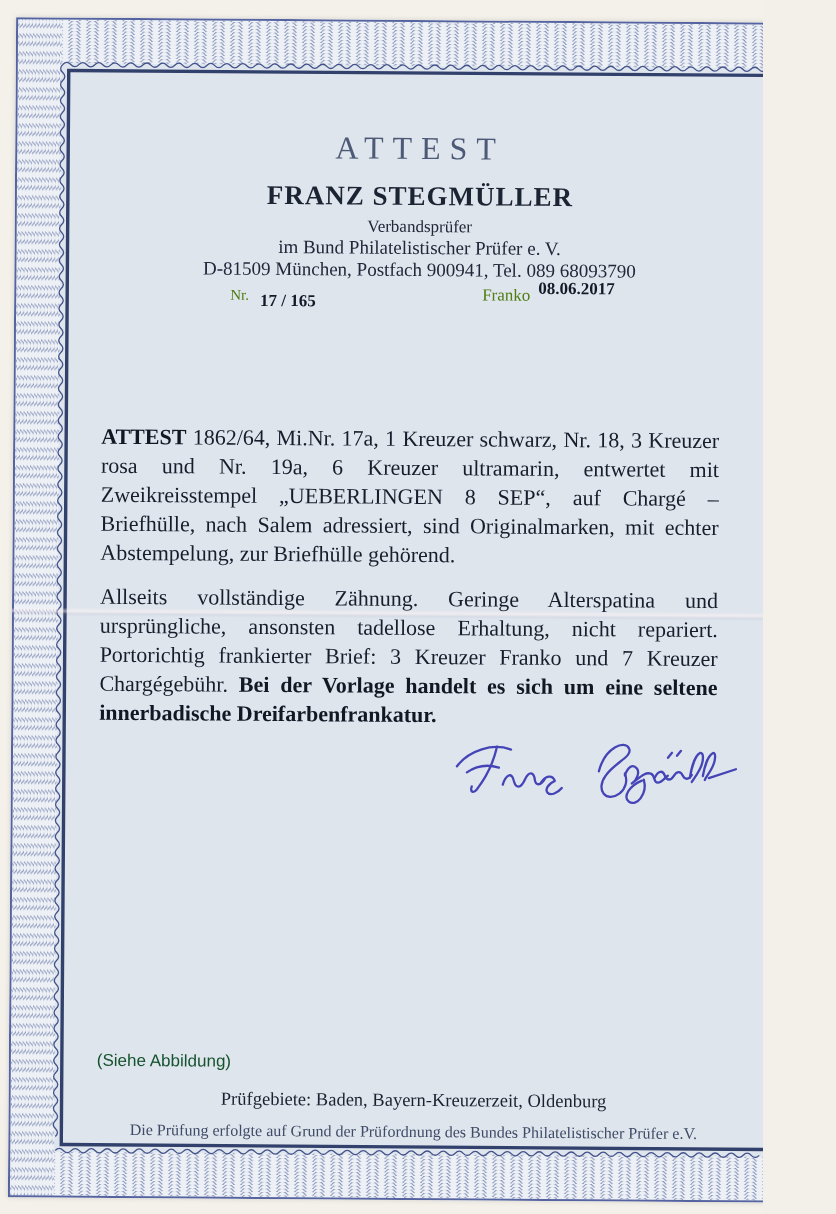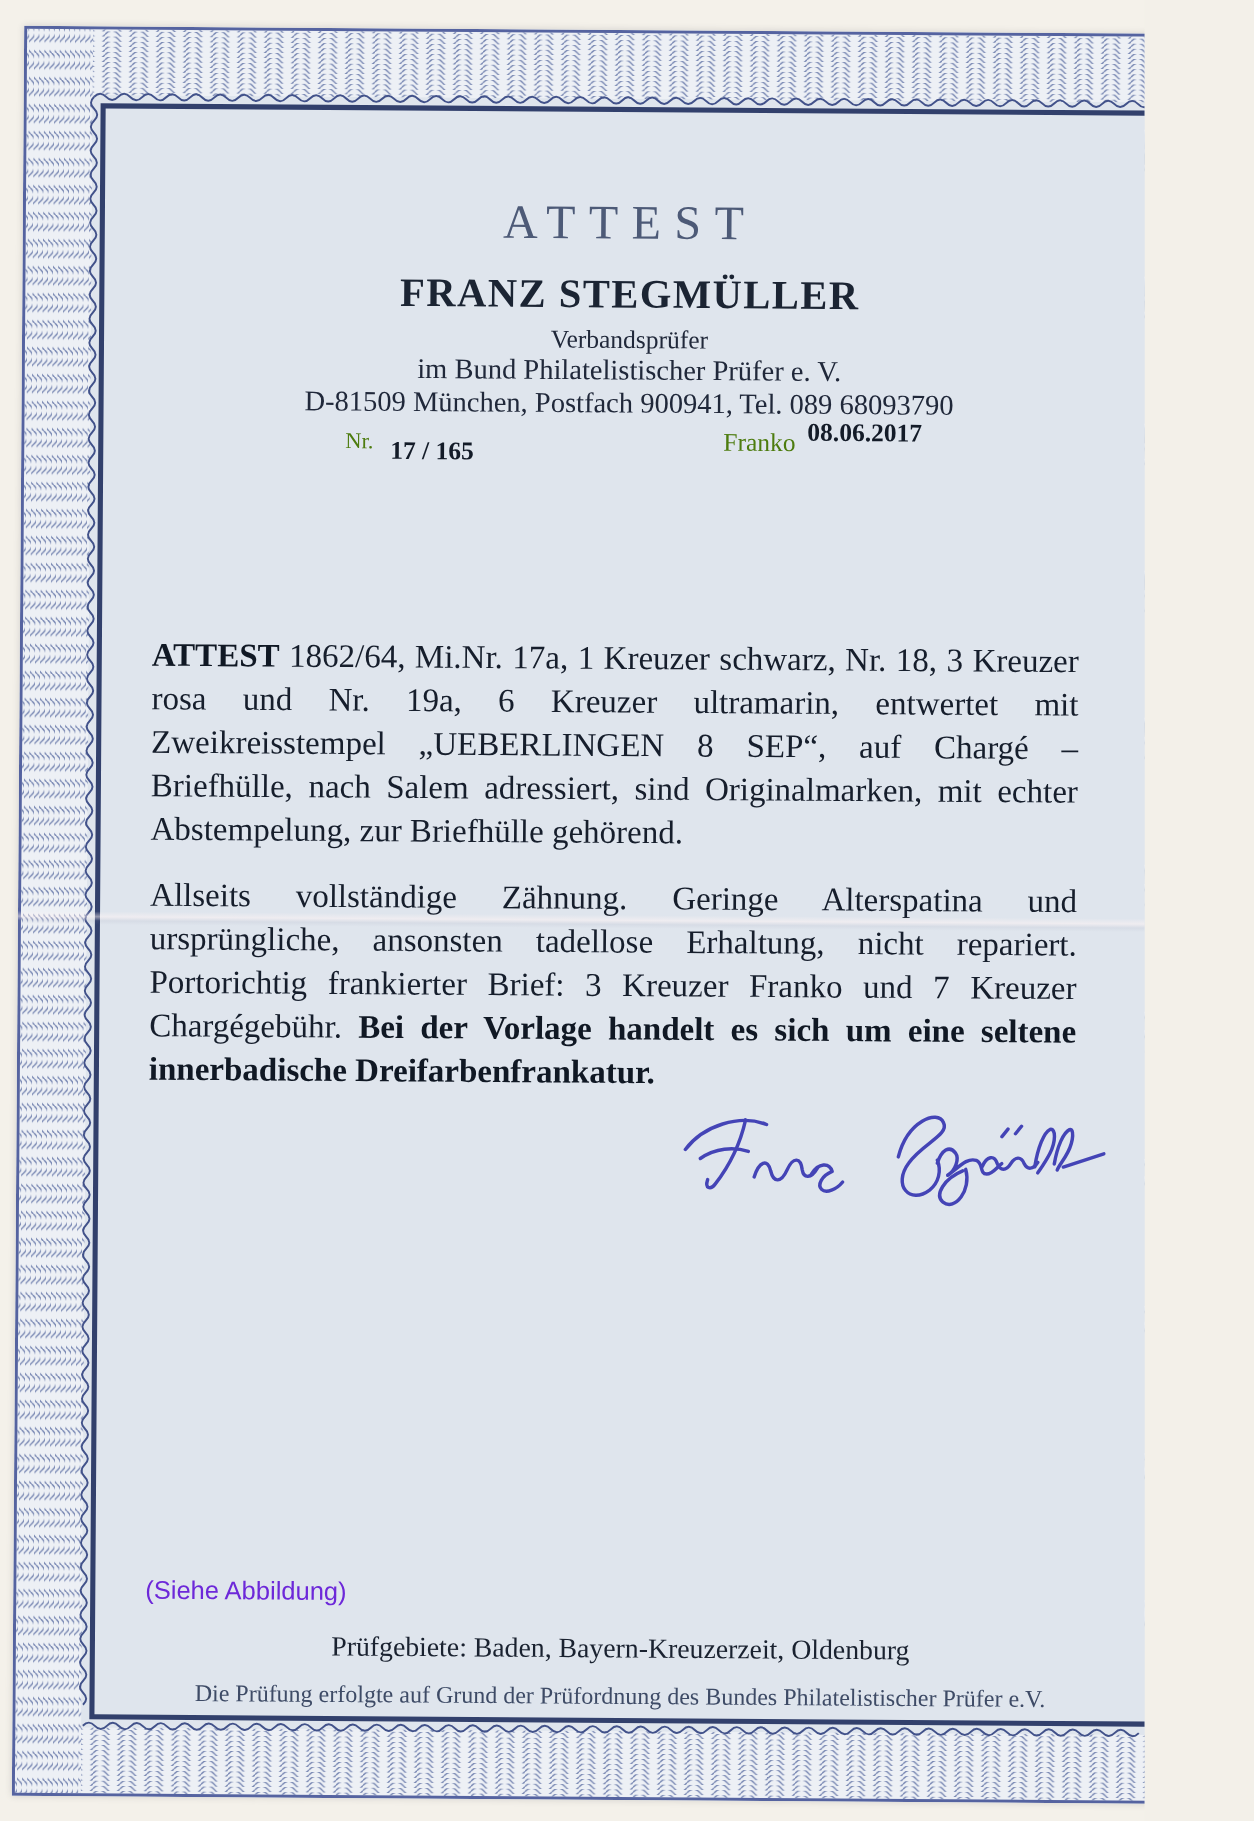--- a/index.html
+++ b/index.html
@@ -24,21 +24,21 @@
   .addr{font-size:19px;}
   .abs{position:absolute;}
   .metalabel{font-size:15px;color:#4d7c0f;}
   .metaval{font-size:17px;font-weight:bold;color:#131b28;}
   .para{position:absolute;left:88px;width:618px;font-size:22px;line-height:29px;
         text-align:justify;color:#161e2c;}
   .para b{font-weight:bold;color:#101824;}
   .sig{position:absolute;left:436px;top:714px;z-index:3;}
   .crease{position:absolute;left:0;top:590px;width:100%;height:9px;z-index:4;pointer-events:none;
           background:linear-gradient(to bottom, rgba(255,255,255,0), rgba(255,244,244,.5) 40%, rgba(140,140,165,.10) 70%, rgba(255,255,255,0));}
-  .siehe{font-family:"Liberation Sans", sans-serif;font-size:17px;color:#6d28d9;}
+  .siehe{font-family:"Liberation Sans", sans-serif;font-size:17px;color:#14532d;}
   .areas{font-size:18.5px;color:#1a2230;}
   .disclaimer{font-size:16px;color:#3e4b66;}
 </style>
 </head>
 <body>
 
 <div class="scan">
   <div class="cert">
 
     <svg class="frame" viewBox="0 0 810 1180" width="810" height="1180" preserveAspectRatio="none" aria-hidden="true">

